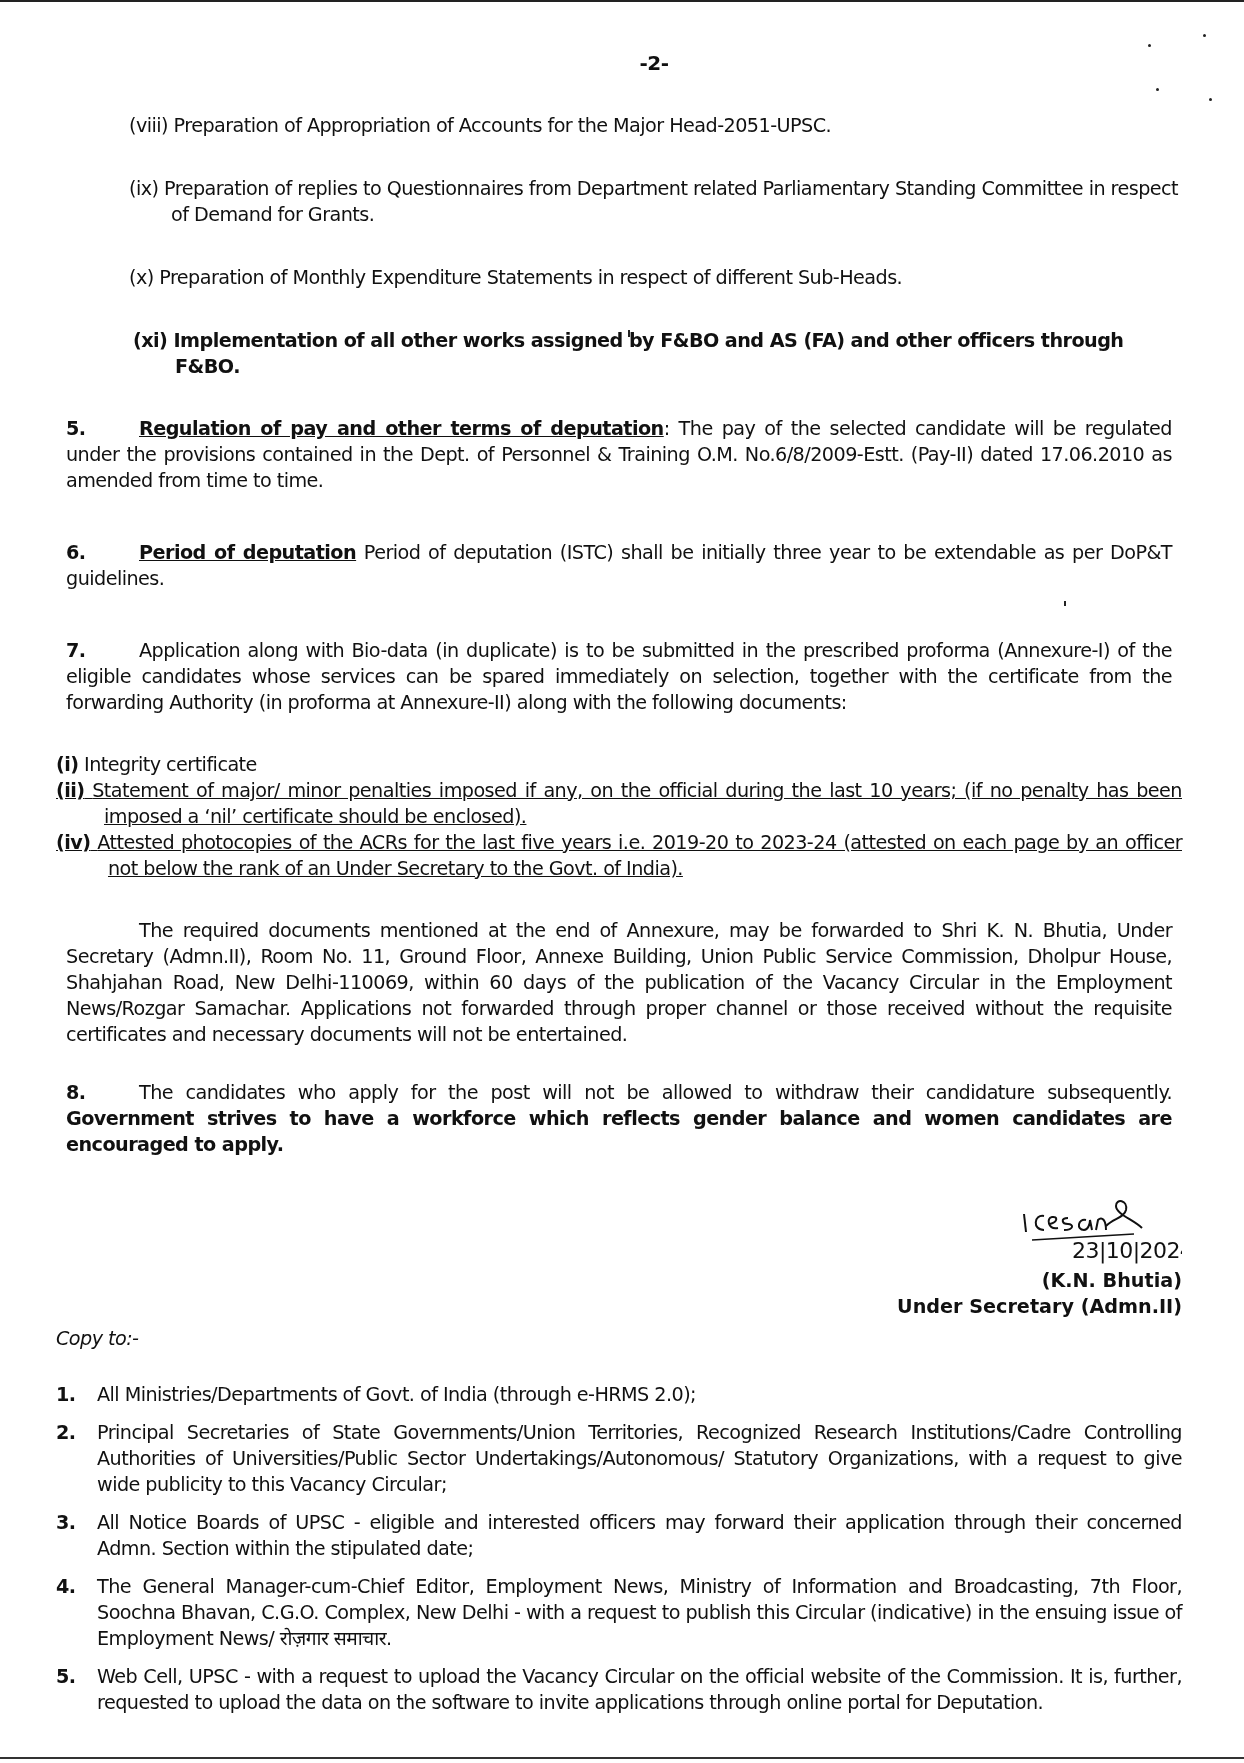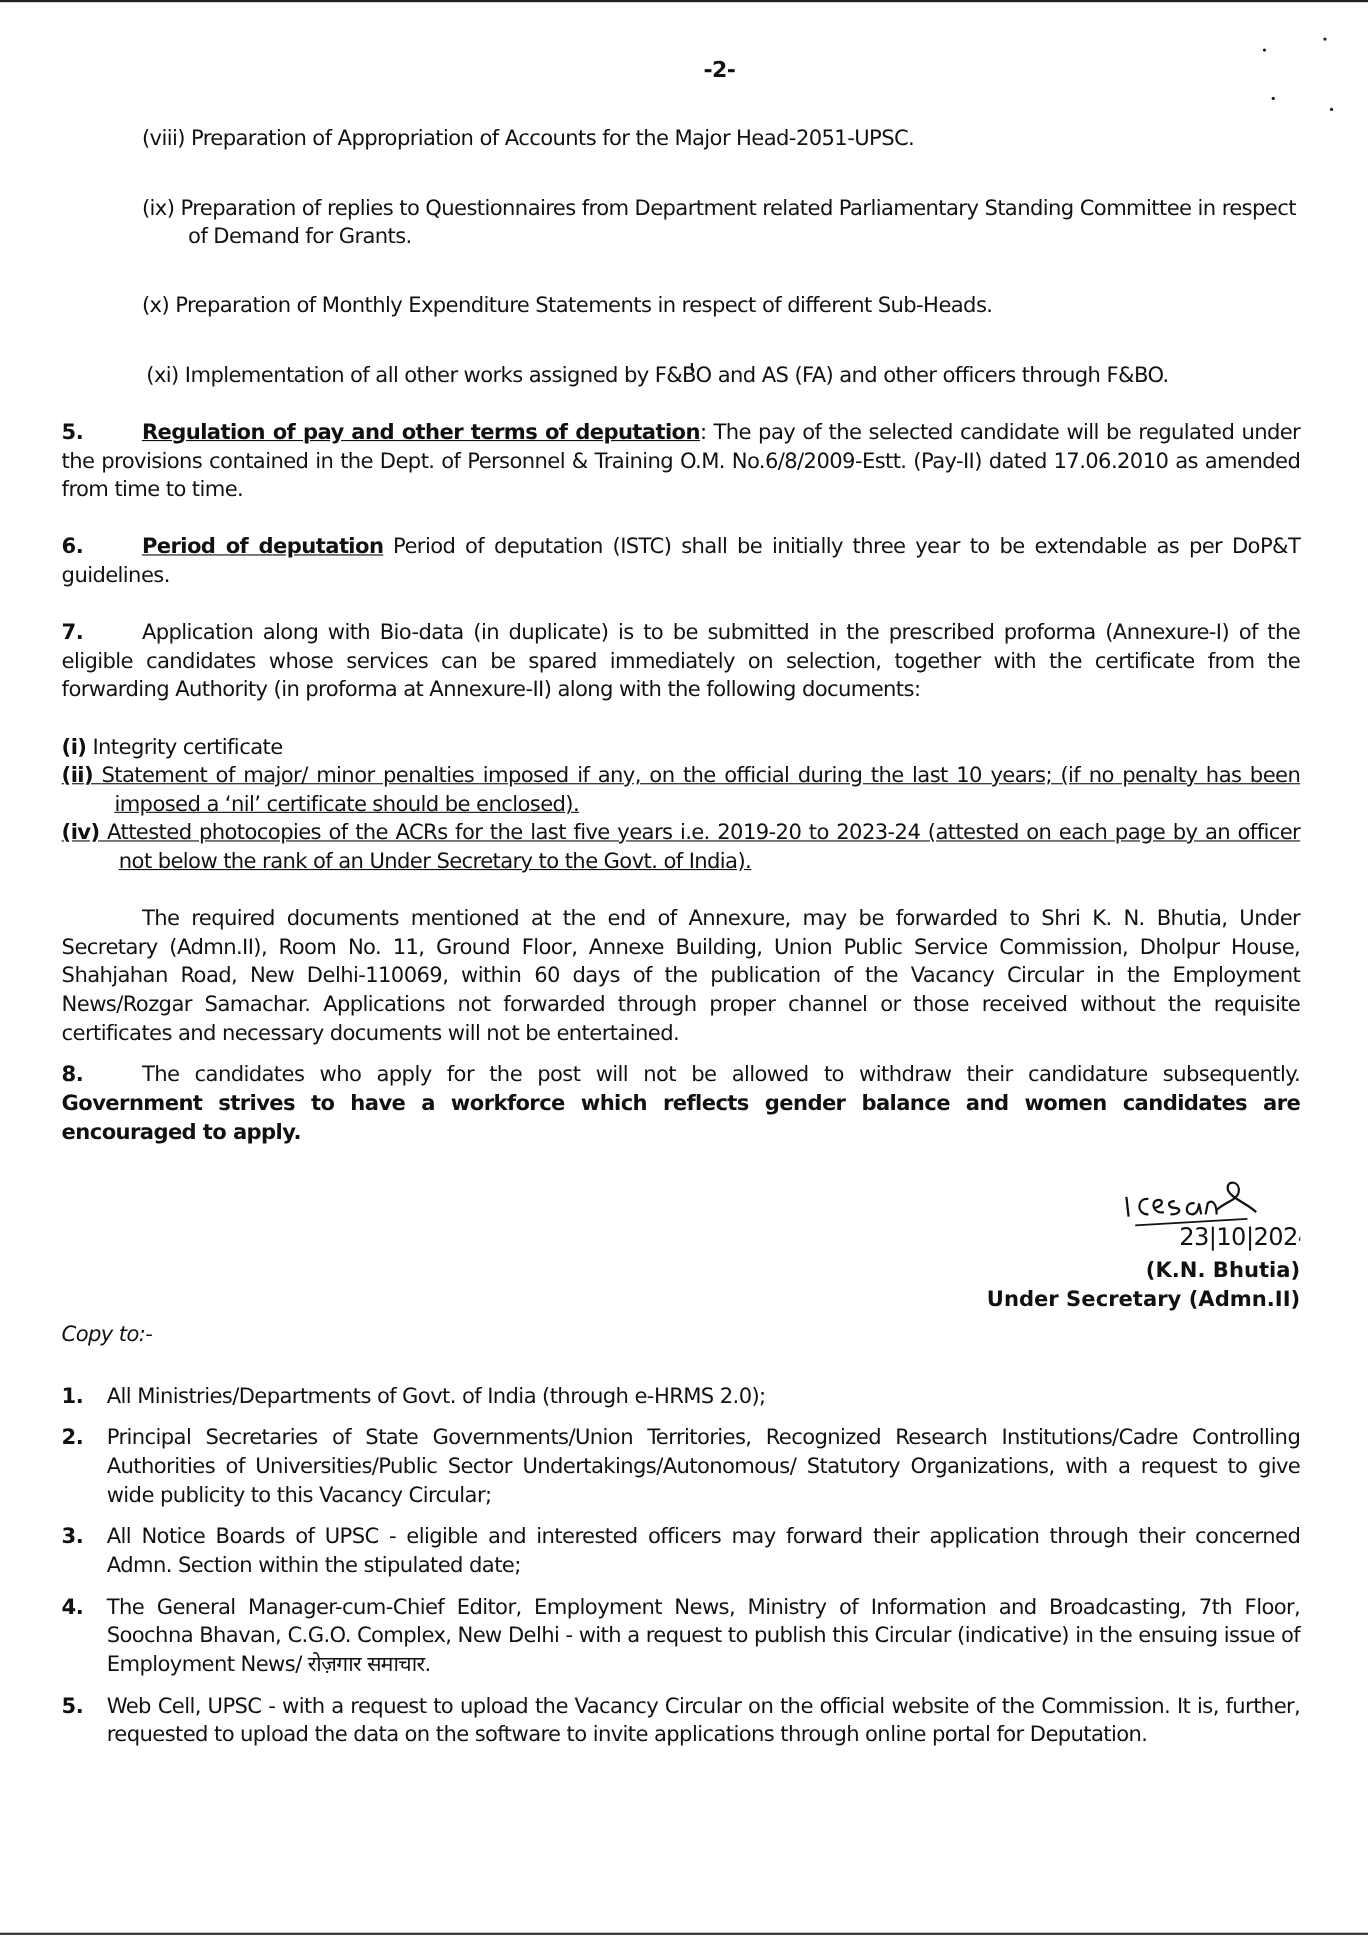--- a/index.html
+++ b/index.html
@@ -68,21 +68,21 @@
       padding-left: 115px;
       text-indent: -42px;
       margin-left: 0;
       margin-top: 37px;
     }
     .justify {
       text-align: justify;
       text-decoration: underline;
     }
     .para {
-      margin: 0;
+      margin: 10px;
       text-align: justify;
     }
     .num {
       font-weight: bold;
       display: inline-block;
       width: 73px;
       text-indent: 0;
     }
     .heading-u {
       font-weight: bold;
@@ -179,21 +179,21 @@
         <span>Preparation of Appropriation of Accounts for the Major Head-2051-UPSC.</span>
       </li>
       <li>
         <span>(ix)</span>
         <span>Preparation of replies to Questionnaires from Department related Parliamentary Standing Committee in respect of Demand for Grants.</span>
       </li>
       <li>
         <span>(x)</span>
         <span>Preparation of Monthly Expenditure Statements in respect of different Sub-Heads.</span>
       </li>
-      <li style="padding-left:119px;">
+      <li style="padding-left:119px;font-weight:bold;">
         <span>(xi)</span>
         <span>Implementation of all other works assigned by F&amp;BO and AS (FA) and other officers through F&amp;BO.</span>
       </li>
     </ul>
 
     <div class="gap-lg"></div>
 
     <p class="para">
       <span class="num">5.</span><span class="heading-u">Regulation of pay and other terms of deputation</span><span>: The pay of the selected candidate will be regulated under the provisions contained in the Dept. of Personnel &amp; Training O.M. No.6/8/2009-Estt. (Pay-II) dated 17.06.2010 as amended from time to time.</span>
     </p>

